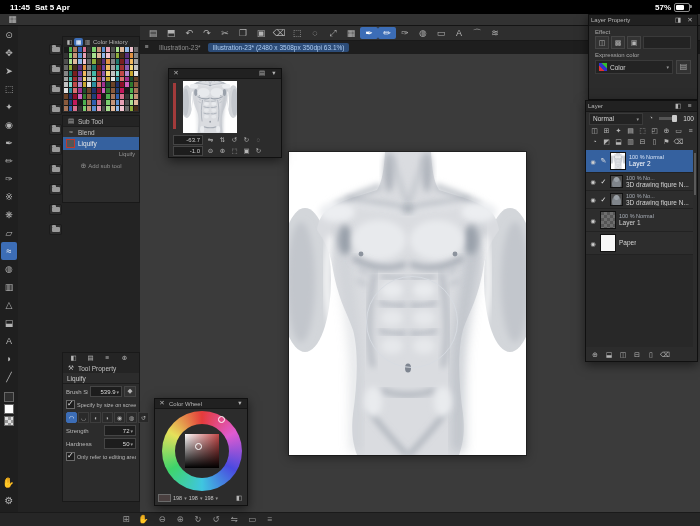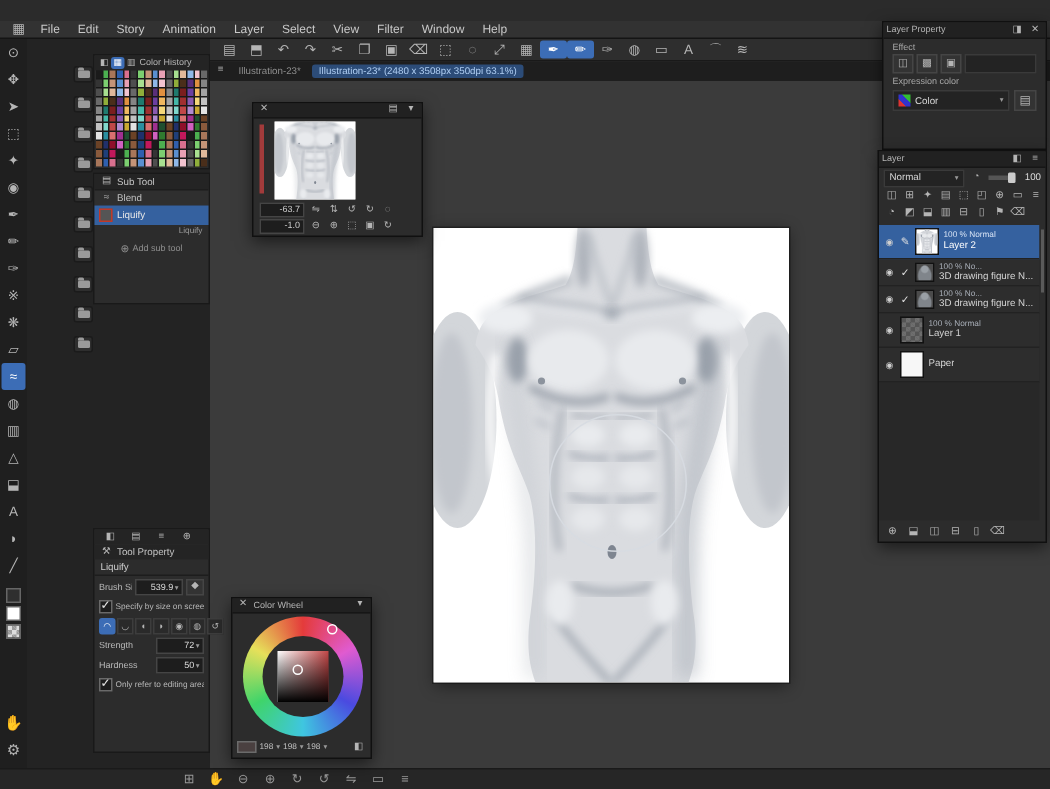--- a/index.html
+++ b/index.html
@@ -177,35 +177,35 @@
   .sel .lname{color:#fff}
   .lscroll{position:absolute;right:1px;top:52px;width:2px;height:42px;background:#5a5a5a}
   .lbottom{position:absolute;bottom:2px;left:3px;display:flex;gap:2px}
   .lbottom .ic{width:12px;height:10px;font-size:7px}
 </style>
 </head>
 <body>
 
 <div id="app">
 
+  <div class="statusbar">
+    <div class="sb-left">
+      <span>11:45</span>
+      <span>Sat 5 Apr</span>
+    </div>
+    <div class="sb-right">
+      <span>57%</span>
+      <span class="battery">
+          <span class="battery-fill"></span>
+        </span>
+    </div>
+  </div>
 
   <div class="menubar">
     <span class="ic">▦</span>
-    <div class="menu-items">
-        <span class="menu-item">File</span>
-        <span class="menu-item">Edit</span>
-        <span class="menu-item">Story</span>
-        <span class="menu-item">Animation</span>
-        <span class="menu-item">Layer</span>
-        <span class="menu-item">Select</span>
-        <span class="menu-item">View</span>
-        <span class="menu-item">Filter</span>
-        <span class="menu-item">Window</span>
-        <span class="menu-item">Help</span>
-      </div>
   </div>
 
   <div class="leftbg"></div>
 
   <div class="toolstrip">
     <div class="tool-icons">
         <span class="ic">⊙</span>
         <span class="ic">✥</span>
         <span class="ic">➤</span>
         <span class="ic">⬚</span>

